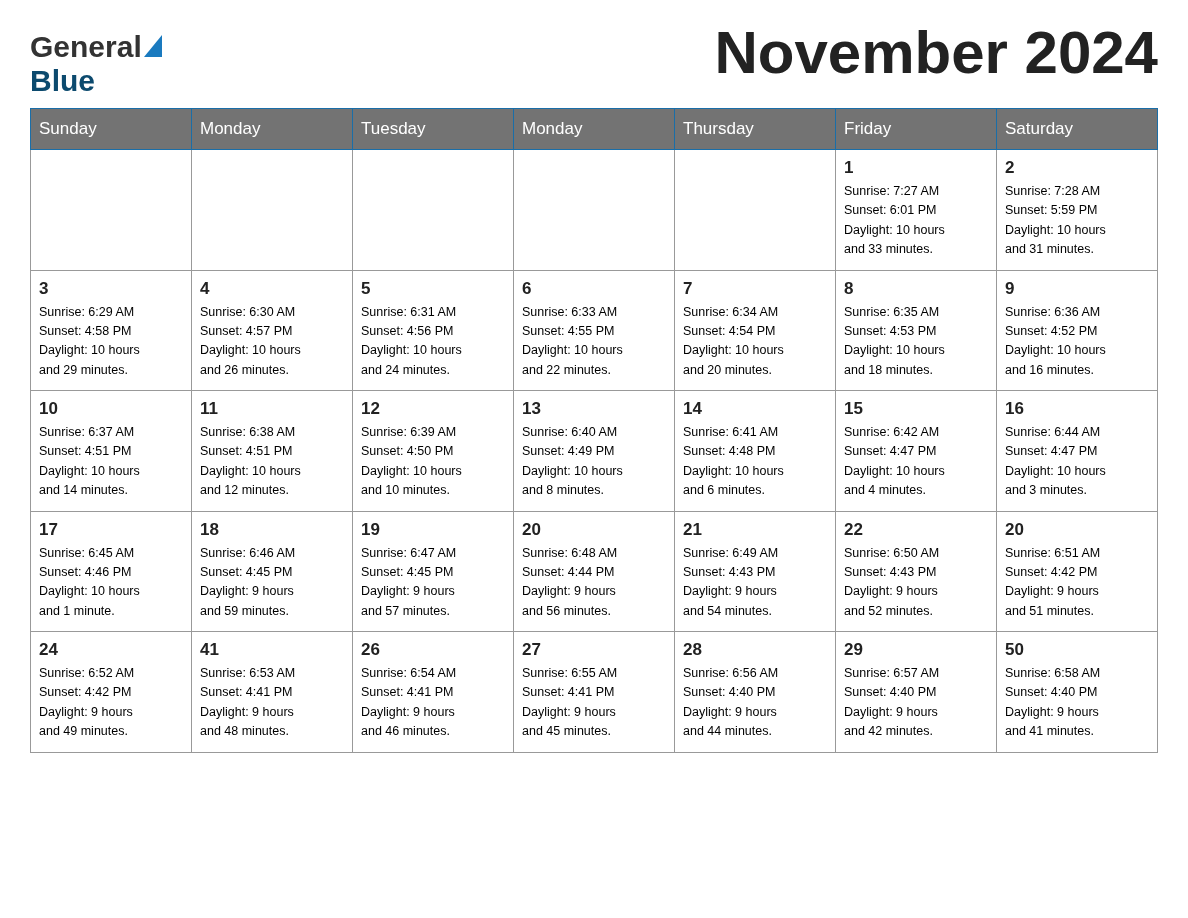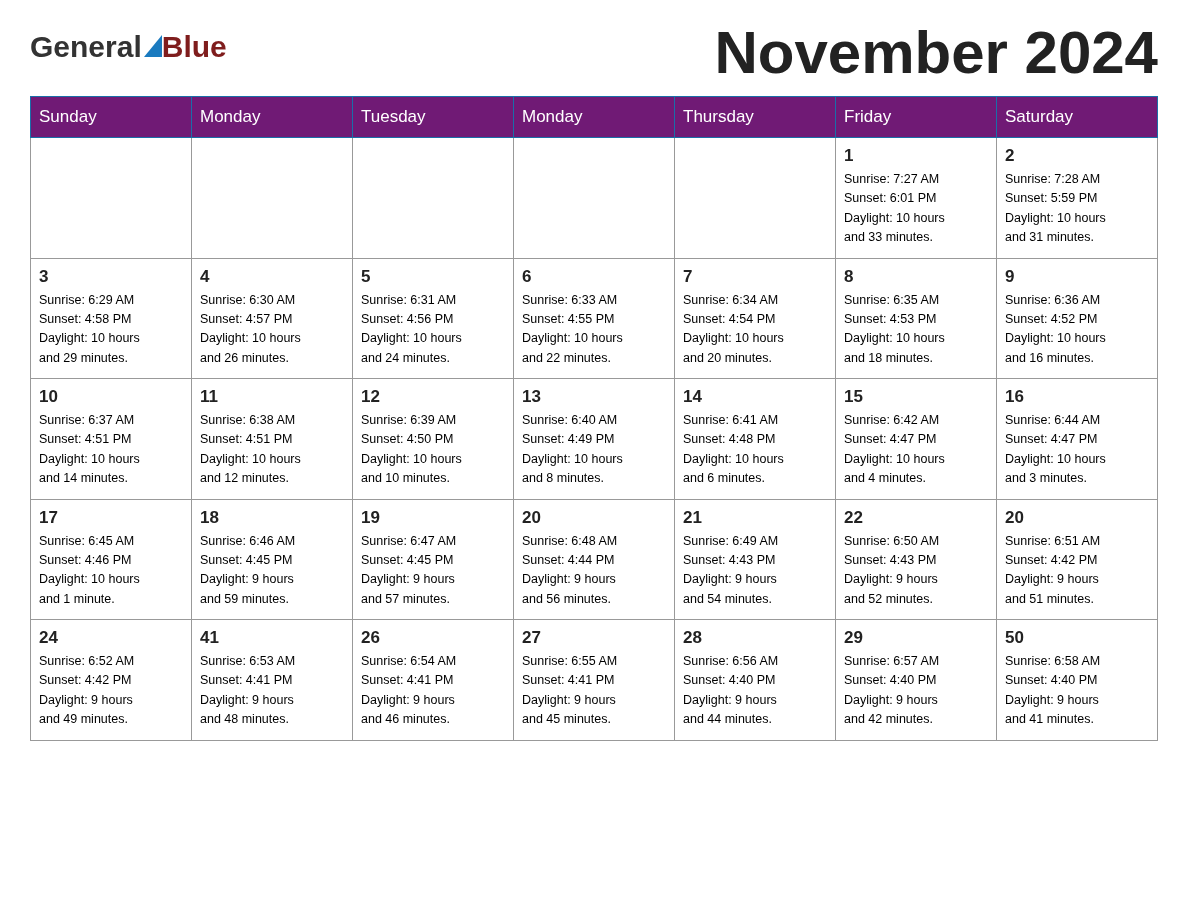--- a/index.html
+++ b/index.html
@@ -12,21 +12,21 @@
       padding: 20px 30px;
     }
     .header-row {
       display: flex;
       justify-content: space-between;
       align-items: flex-start;
       margin-bottom: 10px;
     }
     .logo {
       display: flex;
-      flex-direction: row;
+      flex-direction: column;
       align-items: flex-start;
       margin-top: 10px;
     }
     .logo-line1 {
       display: flex;
       align-items: center;
     }
     .title-block {
       text-align: right;
     }
@@ -40,21 +40,21 @@
       font-size: 22px;
       color: #444;
       margin-top: 4px;
     }
     .calendar {
       width: 100%;
       border-collapse: collapse;
       margin-top: 10px;
     }
     .calendar th {
-      background-color: #701a75;
+      background-color: #737373;
       color: #fff;
       font-size: 17px;
       font-weight: normal;
       padding: 10px 8px;
       text-align: left;
       border: 1px solid #1a6ea8;
     }
     .calendar td {
       border: 1px solid #999;
       vertical-align: top;
@@ -88,21 +88,21 @@
   <div class="logo">
     <div class="logo-line1">
       <span style="font-size:30px;font-weight:bold;color:#333;">General</span>
       <span style="display:inline-block;margin-left:2px;margin-top:2px;">
         <svg width="18" height="22" viewBox="0 0 18 22">
           <polygon points="0,22 18,22 18,0" fill="#1a7abf"></polygon>
         </svg>
       </span>
     </div>
     <div>
-      <span style="font-size:30px;font-weight:bold;color:#7f1d1d;text-align:right;">Blue</span>
+      <span style="font-size:30px;font-weight:bold;color:#0c4a6e;text-align:right;">Blue</span>
     </div>
   </div>
   <div class="title-block">
     <div class="month-title">November 2024</div>
   </div>
 </div>
 
 <table class="calendar">
   <thead>
     <tr>

